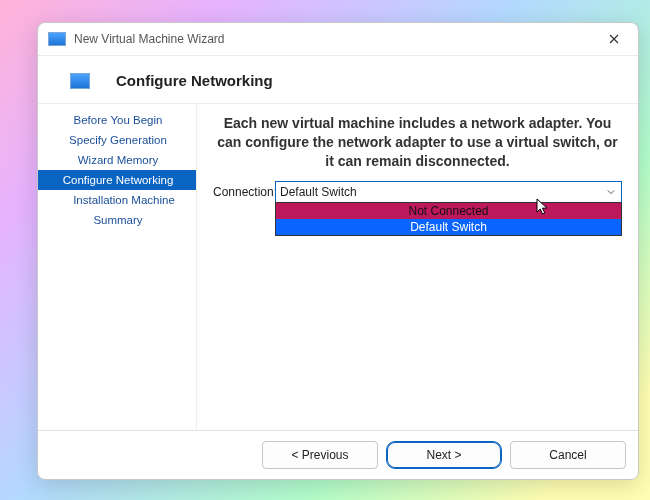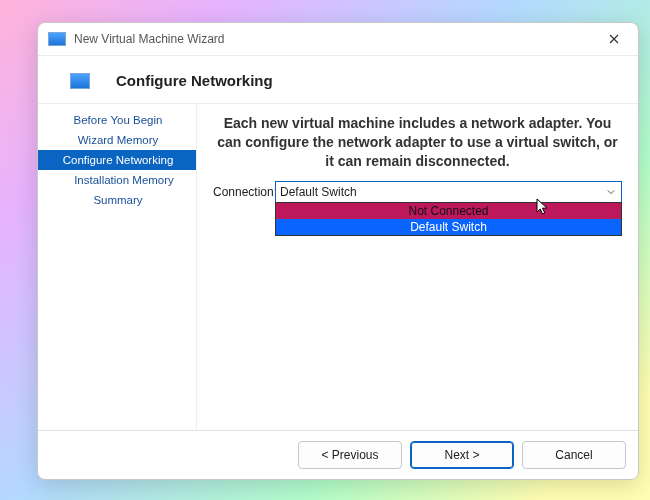--- a/index.html
+++ b/index.html
@@ -176,25 +176,26 @@
     min-width: 74px;
     height: 26px;
     border: 1px solid #c8c8c8;
     border-radius: 4px;
     background: #fdfdfd;
     font-size: 12px;
     color: #222;
     display: flex;
     align-items: center;
     justify-content: center;
-    padding: 0 14px;
+    padding: 0 20px;
   }
   .btn.primary {
     border-color: #0a64c2;
     box-shadow: 0 0 0 1px #0a64c2 inset;
+    border-radius: 9px;
   }
 </style>
 </head>
 <body>
 
 <div class="window">
 
   <div class="titlebar">
     <div class="app-icon"></div>
     <div class="title">New Virtual Machine Wizard</div>
@@ -207,23 +208,24 @@
 
   <div class="header">
     <div class="page-icon"></div>
     <h1>Configure Networking</h1>
   </div>
 
   <div class="body">
 
     <div class="sidebar">
       <div class="step">Before You Begin</div>
+      <div class="step">Specify Generation</div>
       <div class="step">Wizard Memory</div>
       <div class="step active">Configure Networking</div>
-      <div class="step indent">Installation Memory</div>
+      <div class="step indent">Installation Machine</div>
       <div class="step">Summary</div>
     </div>
 
     <div class="content">
       <div class="desc">Each new virtual machine includes a network adapter. You can configure the network adapter to use a virtual switch, or it can remain disconnected.</div>
 
       <div class="row">
         <label>Connection:</label>
         <div class="combo">
           <div class="combo-box">

